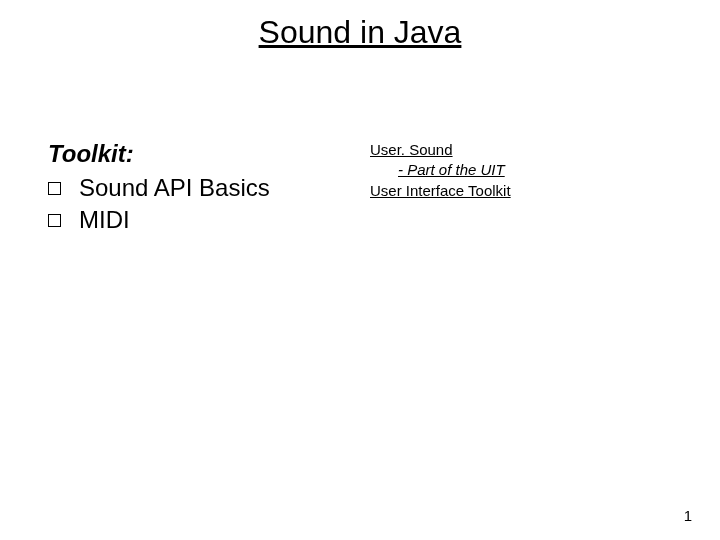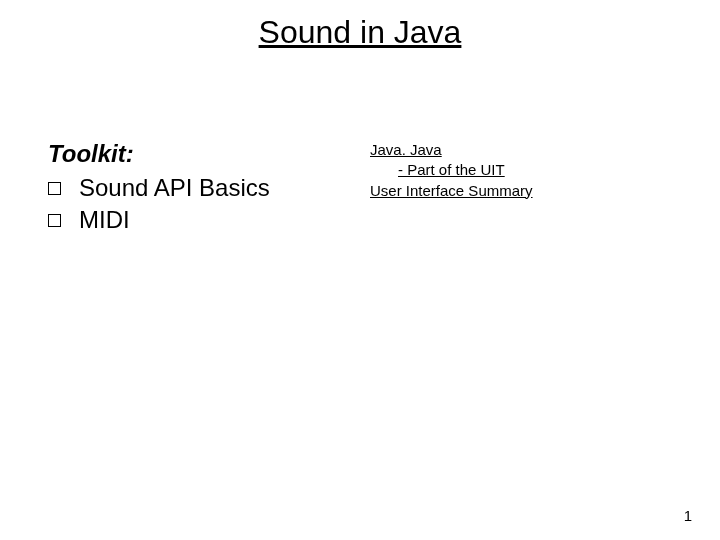--- a/index.html
+++ b/index.html
@@ -61,20 +61,21 @@
     left: 370px;
     width: 300px;
     font-size: 15px;
     line-height: 1.35;
   }
   .right-col div {
     text-decoration: underline;
   }
   .indent {
     padding-left: 28px;
+    font-style: italic;
   }
   .page-num {
     position: absolute;
     right: 28px;
     bottom: 16px;
     font-size: 15px;
   }
 </style>
 </head>
 <body>
@@ -89,20 +90,20 @@
       <span class="bullet-box"></span>
       <span>Sound API Basics</span>
     </div>
     <div class="bullet-row">
       <span class="bullet-box"></span>
       <span>MIDI</span>
     </div>
   </div>
 
   <div class="right-col">
-    <div>Java. Java</div>
+    <div>User. Sound</div>
     <div class="indent">- Part of the UIT</div>
-    <div>User Interface Summary</div>
+    <div>User Interface Toolkit</div>
   </div>
 
   <div class="page-num">1</div>
 
 </div>
 
 </body></html>

